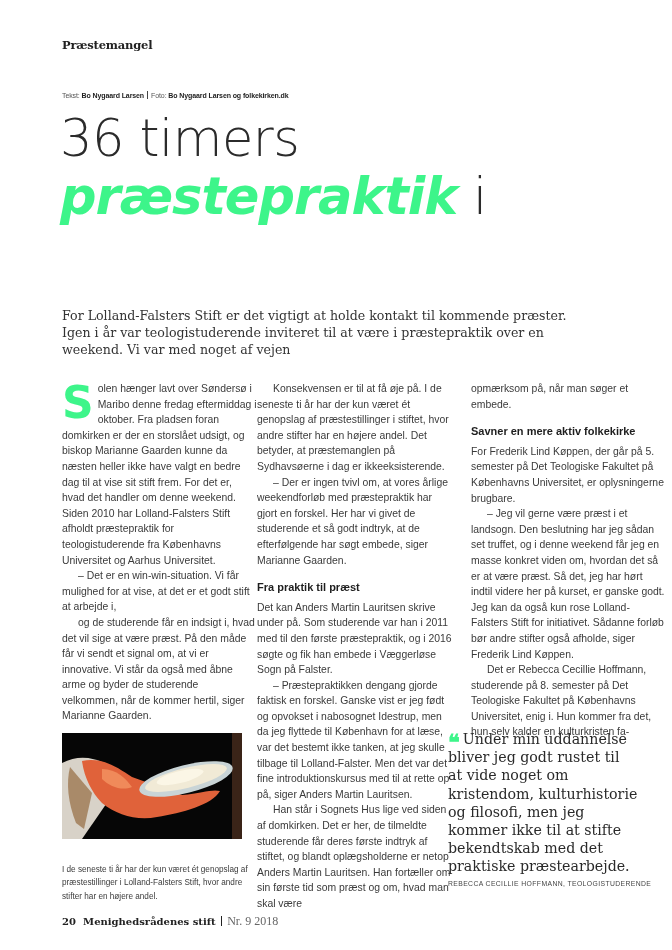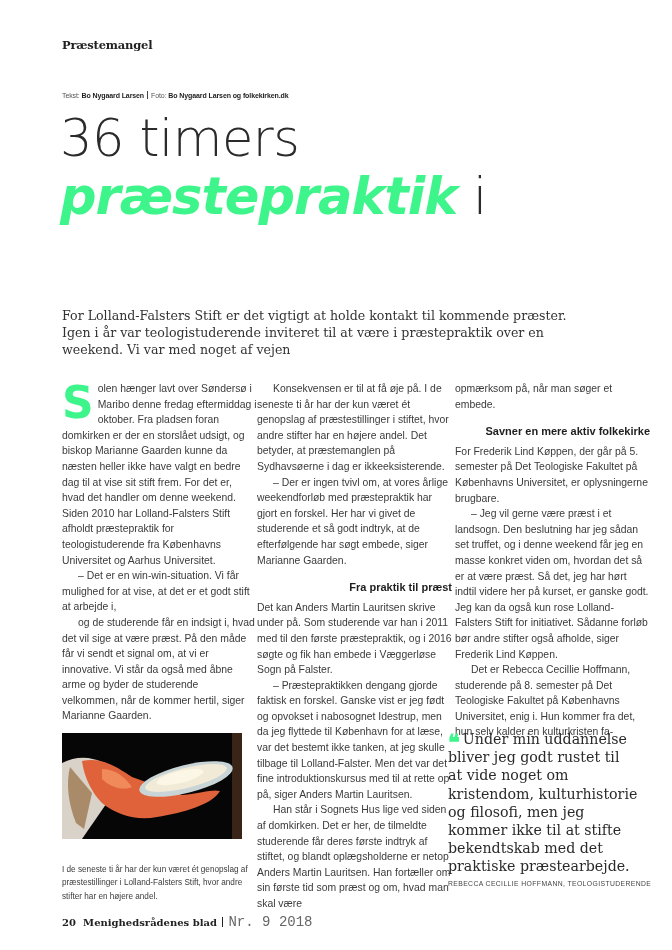--- a/index.html
+++ b/index.html
@@ -11,33 +11,33 @@
   .credits .sep { display:inline-block; width:1px; height:8px; background:#444; margin:0 3px; vertical-align:-1px; }
   .title { left:60px; top:110px; width:580px; font-family:"DejaVu Sans", sans-serif; font-weight:200; font-size:51px; line-height:58px; color:#2b2b2b; letter-spacing:-0.5px; }
   .title .l1, .title .l2, .title .l3 { display:block; white-space:nowrap; }
   .title .accent { color:#3df58a; font-style:italic; font-weight:bold; font-family:"DejaVu Sans", sans-serif; letter-spacing:-1px;text-align:right; }
   .lead { left:62px; top:307px; width:520px; font-family:"DejaVu Serif", serif; font-size:12.6px; line-height:17px; color:#333; }
   .col { font-family:"Liberation Sans", sans-serif; font-size:10.4px; line-height:15.6px; color:#3a3a3a; width:195px; }
   .col p { margin:0; }
   .col p.ind { text-indent:16px; }
   .col1 { left:62px; top:381px; }
   .col2 { left:257px; top:381px; }
-  .col3 { left:455px; top:381px; }
+  .col3 { left:471px; top:381px; }
   .dropcap { float:left; font-family:"DejaVu Sans", sans-serif; font-weight:bold; font-size:44px; line-height:40px; color:#3df58a; margin:2px 4px 0 0; }
-  .subhead { font-family:"Liberation Sans", sans-serif; font-weight:bold; font-size:11px; color:#1e1e1e; margin:12px 0 4px 0;text-align:right; }
+  .subhead { font-family:"Liberation Sans", sans-serif; font-weight:bold; font-size:11px; color:#1e1e1e; margin:12px 0 4px 0; }
   .photo { left:62px; top:733px; width:180px; height:106px; background:#050505; overflow:hidden; }
   .caption { left:62px; top:847px; width:190px; font-family:"Liberation Sans", sans-serif; font-size:8.2px; line-height:13.4px; color:#3a3a3a;margin-top:16px; }
   .quote { left:448px; top:730px; width:190px; font-family:"DejaVu Serif", serif; font-size:14.2px; line-height:18.2px; color:#2a2a2a; }
   .quote .qmark { color:#3df58a; font-family:"DejaVu Serif", serif; font-weight:bold; font-size:22px; line-height:10px; vertical-align:-6px; margin-right:3px; }
   .quote-attr { left:448px; top:880px; font-family:"Liberation Sans", sans-serif; font-size:6.8px; letter-spacing:0.4px; color:#444; }
   .footer { left:62px; top:914px; font-family:"DejaVu Serif", serif; font-size:10px; color:#222; }
   .footer .pg { font-weight:bold; margin-right:4px; }
   .footer .mag { font-weight:bold; }
   .footer .bar { display:inline-block; width:1.5px; height:10px; background:#222; margin:0 5px; vertical-align:-1px; }
-  .footer .issue { font-family:Liberation Mono, monospace; font-size:14px; color:#666; }
+  .footer .issue { font-family:Liberation Serif, serif; font-size:12px; color:#666; }
 </style>
 </head>
 <body>
 
 <div class="abs section-label">Præstemangel</div>
 
 <div class="abs credits">
   <span>Tekst:</span>
   <b>Bo Nygaard Larsen</b><span class="sep"></span><span>Foto:</span>
   <b>Bo Nygaard Larsen og folkekirken.dk</b>
@@ -89,14 +89,14 @@
   <p class="ind">Det er Rebecca Cecillie Hoffmann, studerende på 8. semester på Det Teologiske Fakultet på Københavns Universitet, enig i. Hun kommer fra det, hun selv kalder en kulturkristen fa-</p>
 </div>
 
 <div class="abs quote">
   <span class="qmark">❝</span><span>Under min uddannelse bliver jeg godt rustet til at vide noget om kristendom, kulturhistorie og filosofi, men jeg kommer ikke til at stifte bekendtskab med det praktiske præstearbejde.</span>
 </div>
 <div class="abs quote-attr">REBECCA CECILLIE HOFFMANN, TEOLOGISTUDERENDE</div>
 
 <div class="abs footer">
   <span class="pg">20</span>
-  <span class="mag">Menighedsrådenes blad</span><span class="bar"></span><span class="issue">Nr. 9 2018</span>
+  <span class="mag">Menighedsrådenes stift</span><span class="bar"></span><span class="issue">Nr. 9 2018</span>
 </div>
 
 </body></html>

